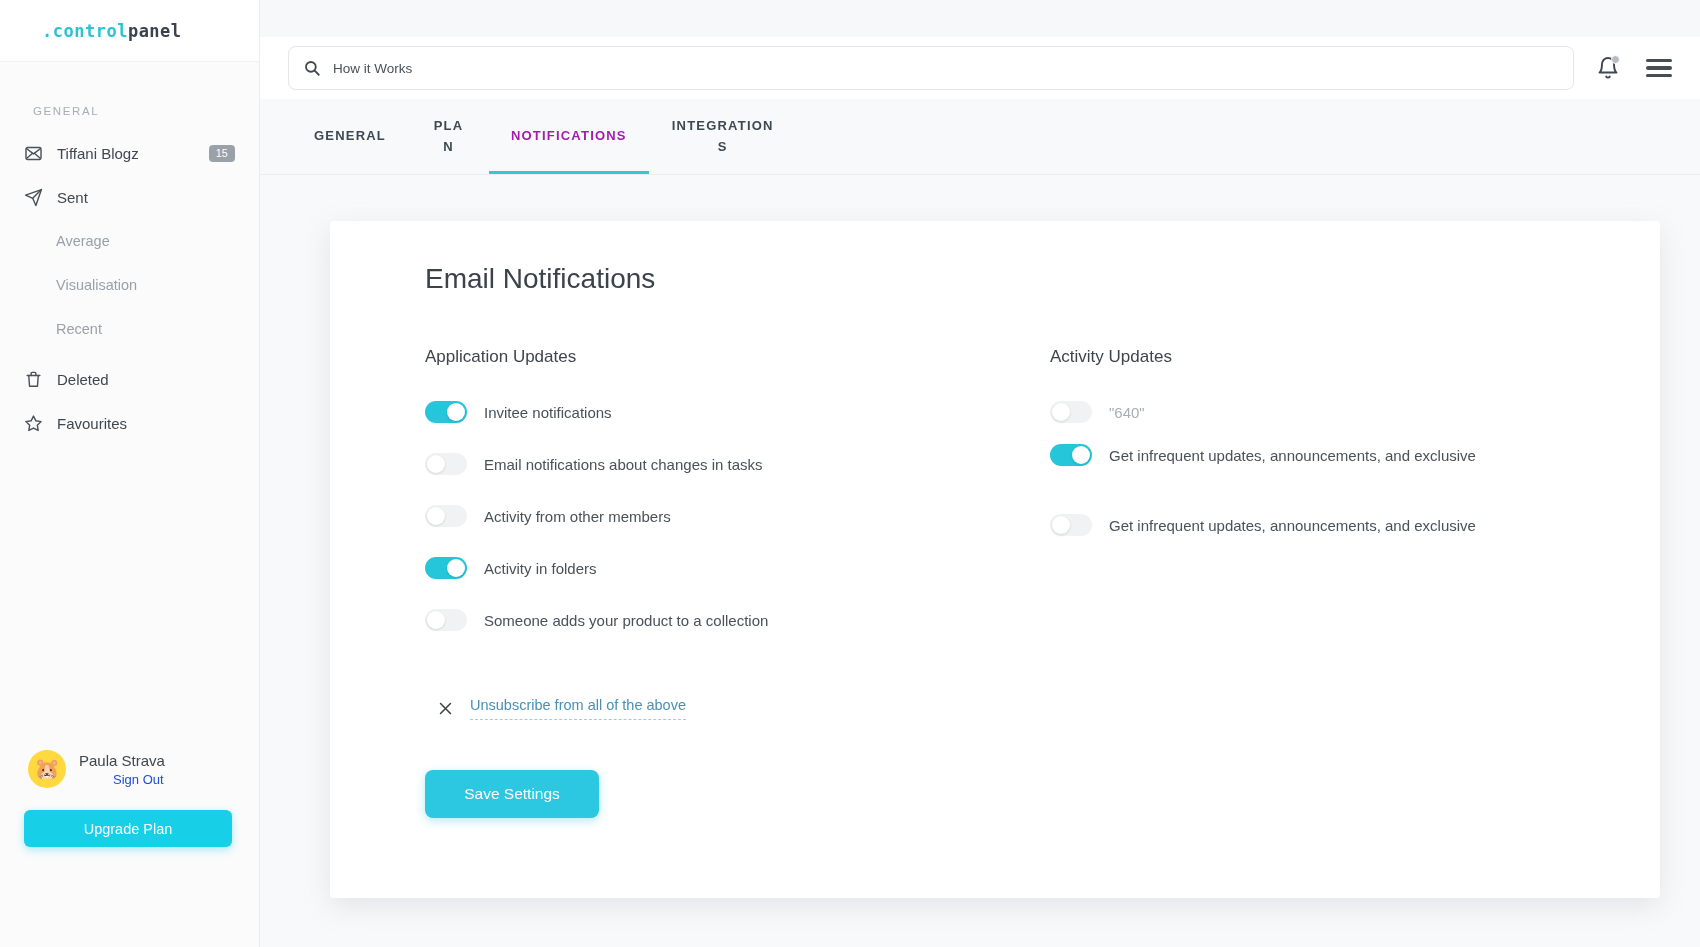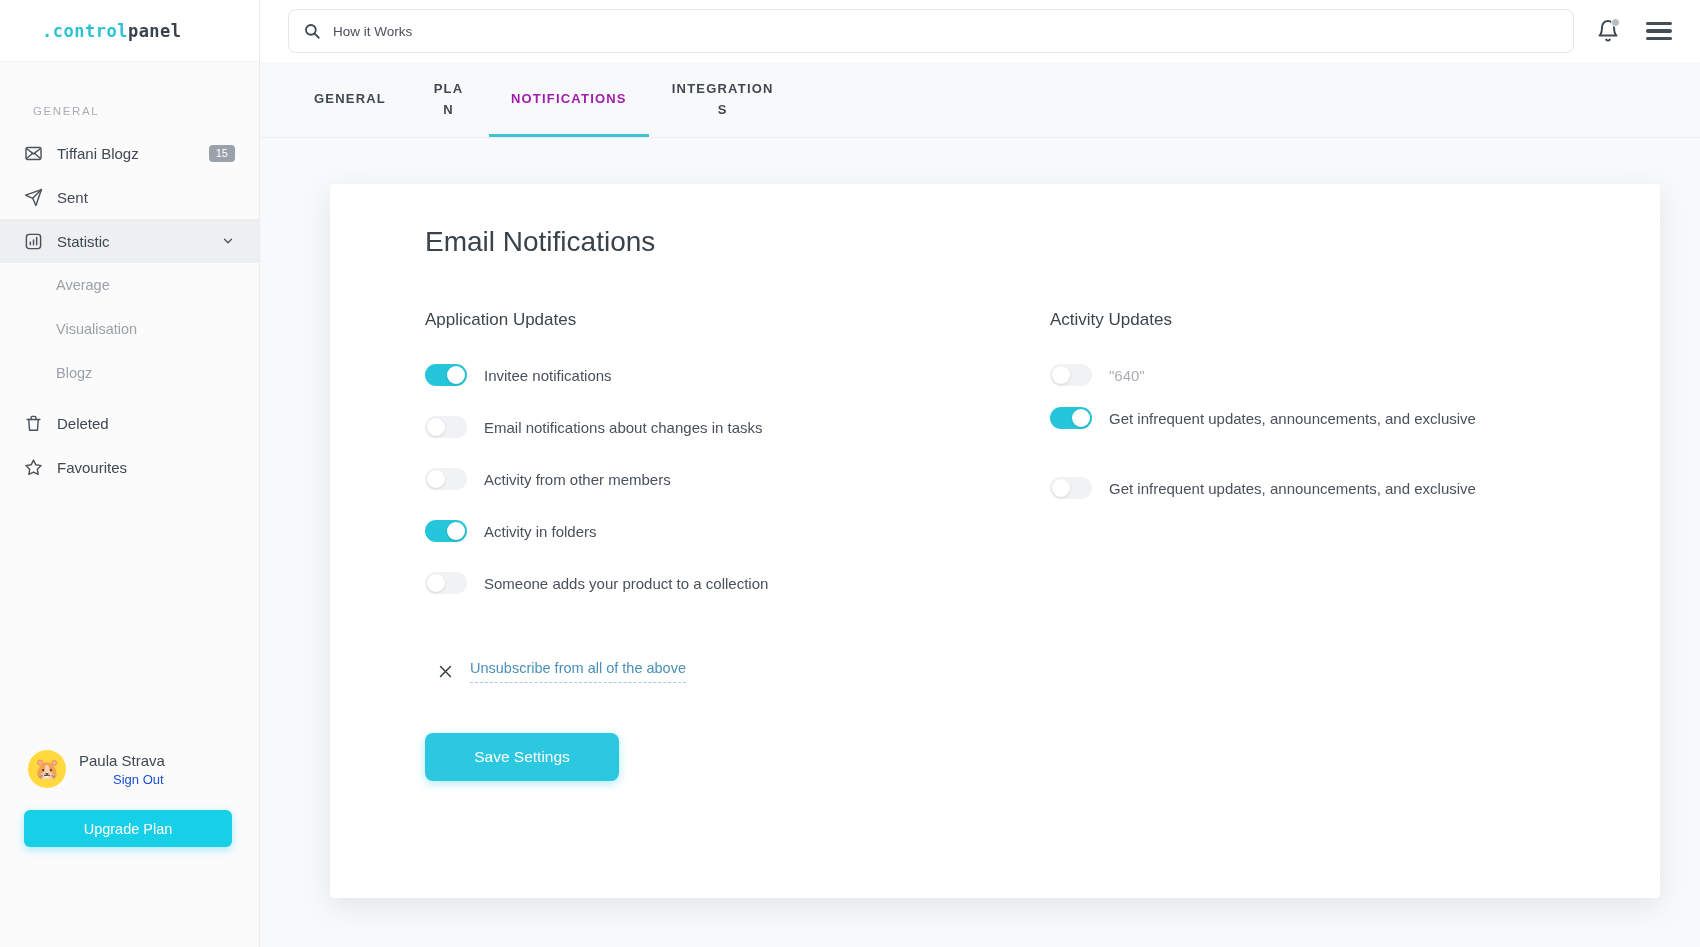--- a/index.html
+++ b/index.html
@@ -38,21 +38,21 @@
   .user-meta { margin-left:13px; }
   .user-name { font-size:15px; color:#3f4750; }
   .user-signout { font-size:13px; color:#1d4ed8; margin-top:3px; cursor:pointer;margin-left:34px; }
   .upgrade-btn { display:block; margin:22px 24px 0; width:208px; height:37px;
     background:#17cfe7; border:none; border-radius:6px; color:#fff; font-size:14.5px;
     font-family:inherit; cursor:pointer; box-shadow:0 3px 8px rgba(23,207,231,.35); }
 
   
   .main { flex:1; display:flex; flex-direction:column; min-width:0; }
   .topbar { height:62px; background:#fff; display:flex; align-items:center;
-    padding:0 28px; flex:none; }
+    padding:0 28px; flex:none;margin-top:37px; }
   .search-box { flex:1; height:44px; border:1px solid #e4e6e9; border-radius:8px;
     background:#fff; display:flex; align-items:center; padding:0 14px; }
   .search-box .ic { width:18px; height:18px; color:#3f4750; margin-right:12px; flex:none; }
   .search-input { border:none; outline:none; flex:1; font-size:13.5px; color:#4a5159;
     font-family:inherit; background:transparent; }
   .topbar-icons { display:flex; align-items:center; margin-left:22px; gap:26px; }
   .bell-wrap { position:relative; width:24px; height:24px; color:#3f4750; cursor:pointer; }
   .bell-dot { position:absolute; top:-1px; right:0; width:9px; height:9px;
     border-radius:50%; background:#b6bcc2; border:1.5px solid #fff; }
   .burger { width:26px; display:flex; flex-direction:column; gap:4px; cursor:pointer; }
@@ -90,21 +90,21 @@
   .toggle-label { margin-left:17px; font-size:15px; color:#49515a; }
   .toggle-label.muted { color:#a9aeb4; }
   .col-right .toggle-row.gap-lg { margin-top:48px; }
   .col-right .toggle-row { margin-bottom:21px; }
 
   .unsub-row { display:flex; align-items:center; margin-top:36px; width:100%; }
   .x-icon { width:17px; height:17px; color:#3a424a; margin-left:12px; cursor:pointer; flex:none; }
   .unsub-link { margin-left:16px; font-size:14.5px; color:#4a90b5; text-decoration:none;
     border-bottom:1px dashed #a8c8da; padding-bottom:6px; cursor:pointer; }
 
-  .save-btn { margin-top:50px; width:194px; height:48px; background:#2cc7e0;
+  .save-btn { margin-top:50px; width:174px; height:48px; background:#2cc7e0;
     border:none; border-radius:8px; color:#fff; font-size:15.5px; font-family:inherit;
     cursor:pointer; box-shadow:0 3px 10px rgba(44,199,224,.35); }
   .save-wrap { width:100%; padding-bottom:40px; }
 
   svg { display:block; }
 </style>
 </head>
 <body>
 
 <div class="app">
@@ -133,41 +133,24 @@
     <div class="side-item">
       <span class="ic">
         <svg viewBox="0 0 24 24" fill="none" stroke="currentColor" stroke-width="1.8" stroke-linecap="round" stroke-linejoin="round">
             <path d="M22 2L11 13"></path>
             <path d="M22 2l-7 20-4-9-9-4 20-7z"></path>
           </svg>
       </span>
       <span>Sent</span>
     </div>
 
-    <div class="side-item active">
-      <span class="ic">
-        <svg viewBox="0 0 24 24" fill="none" stroke="currentColor" stroke-width="1.8" stroke-linecap="round" stroke-linejoin="round">
-            <rect x="3" y="3" width="18" height="18" rx="3.5"></rect>
-            <path d="M8 16v-3"></path>
-            <path d="M12 16v-6"></path>
-            <path d="M16 16v-9"></path>
-          </svg>
-      </span>
-      <span>Statistic</span>
-      <span class="spacer"></span>
-      <span class="chev">
-        <svg viewBox="0 0 24 24" fill="none" stroke="currentColor" stroke-width="2.2" stroke-linecap="round" stroke-linejoin="round">
-            <polyline points="6 9 12 15 18 9"></polyline>
-          </svg>
-      </span>
-    </div>
 
     <div class="sub-item">Average</div>
     <div class="sub-item">Visualisation</div>
-    <div class="sub-item">Blogz</div>
+    <div class="sub-item">Recent</div>
 
     <div class="side-gap"></div>
 
     <div class="side-item">
       <span class="ic">
         <svg viewBox="0 0 24 24" fill="none" stroke="currentColor" stroke-width="1.8" stroke-linecap="round" stroke-linejoin="round">
             <path d="M4 7h16"></path>
             <path d="M9 7V4.5A1.5 1.5 0 0 1 10.5 3h3A1.5 1.5 0 0 1 15 4.5V7"></path>
             <path d="M6 7l1 13.5h10L18 7"></path>
           </svg>

